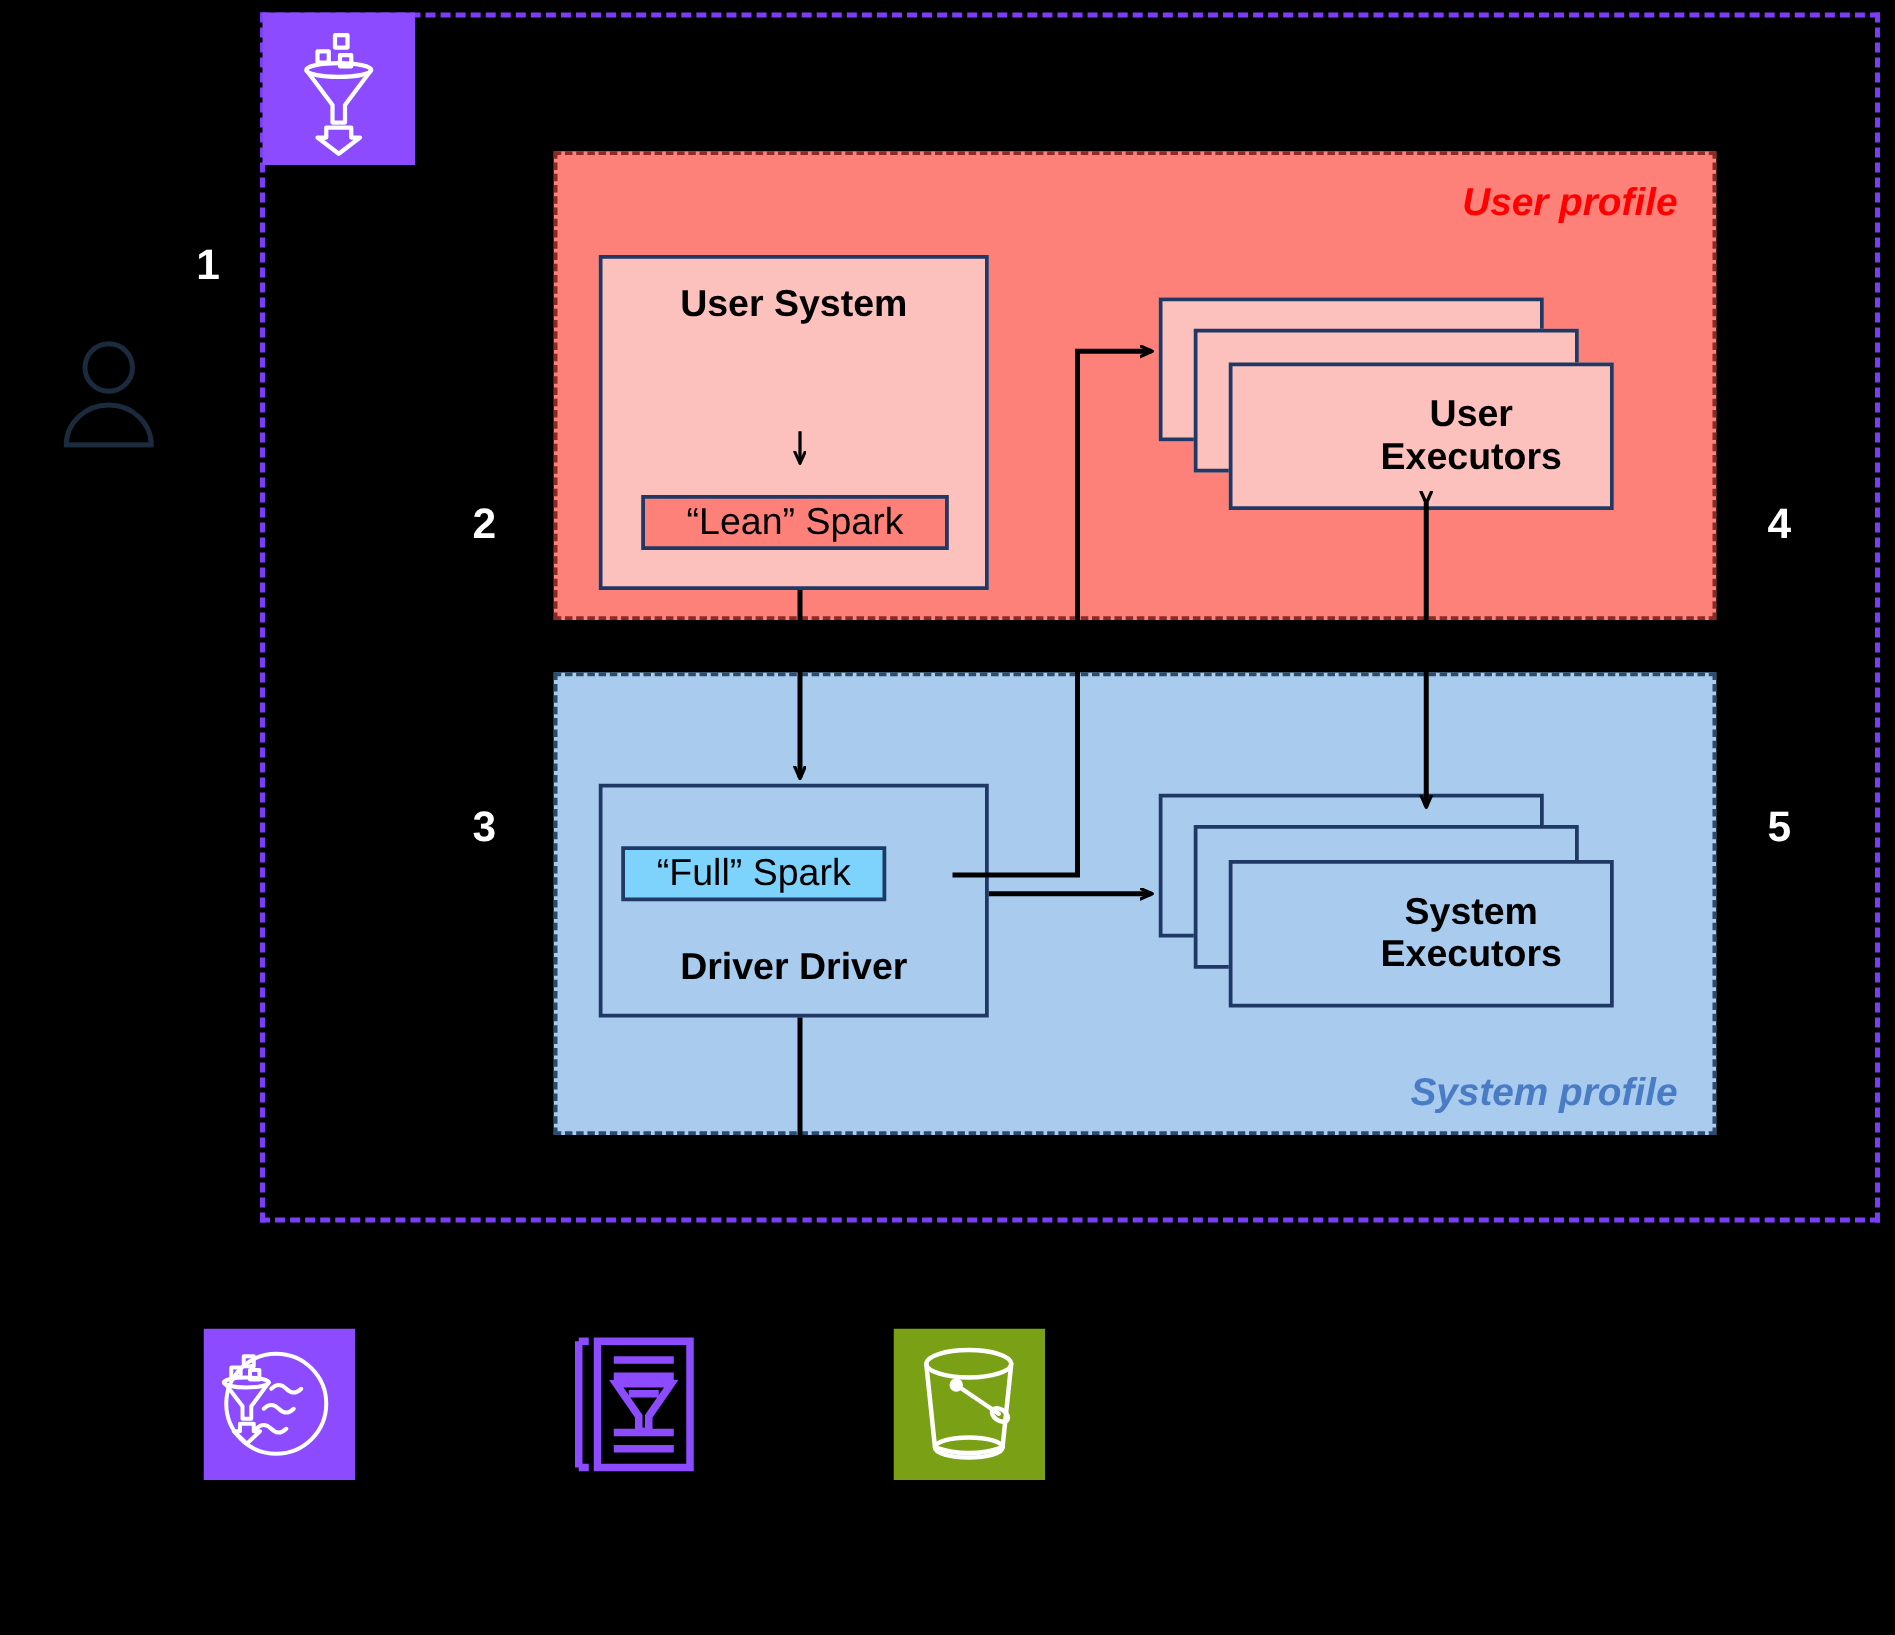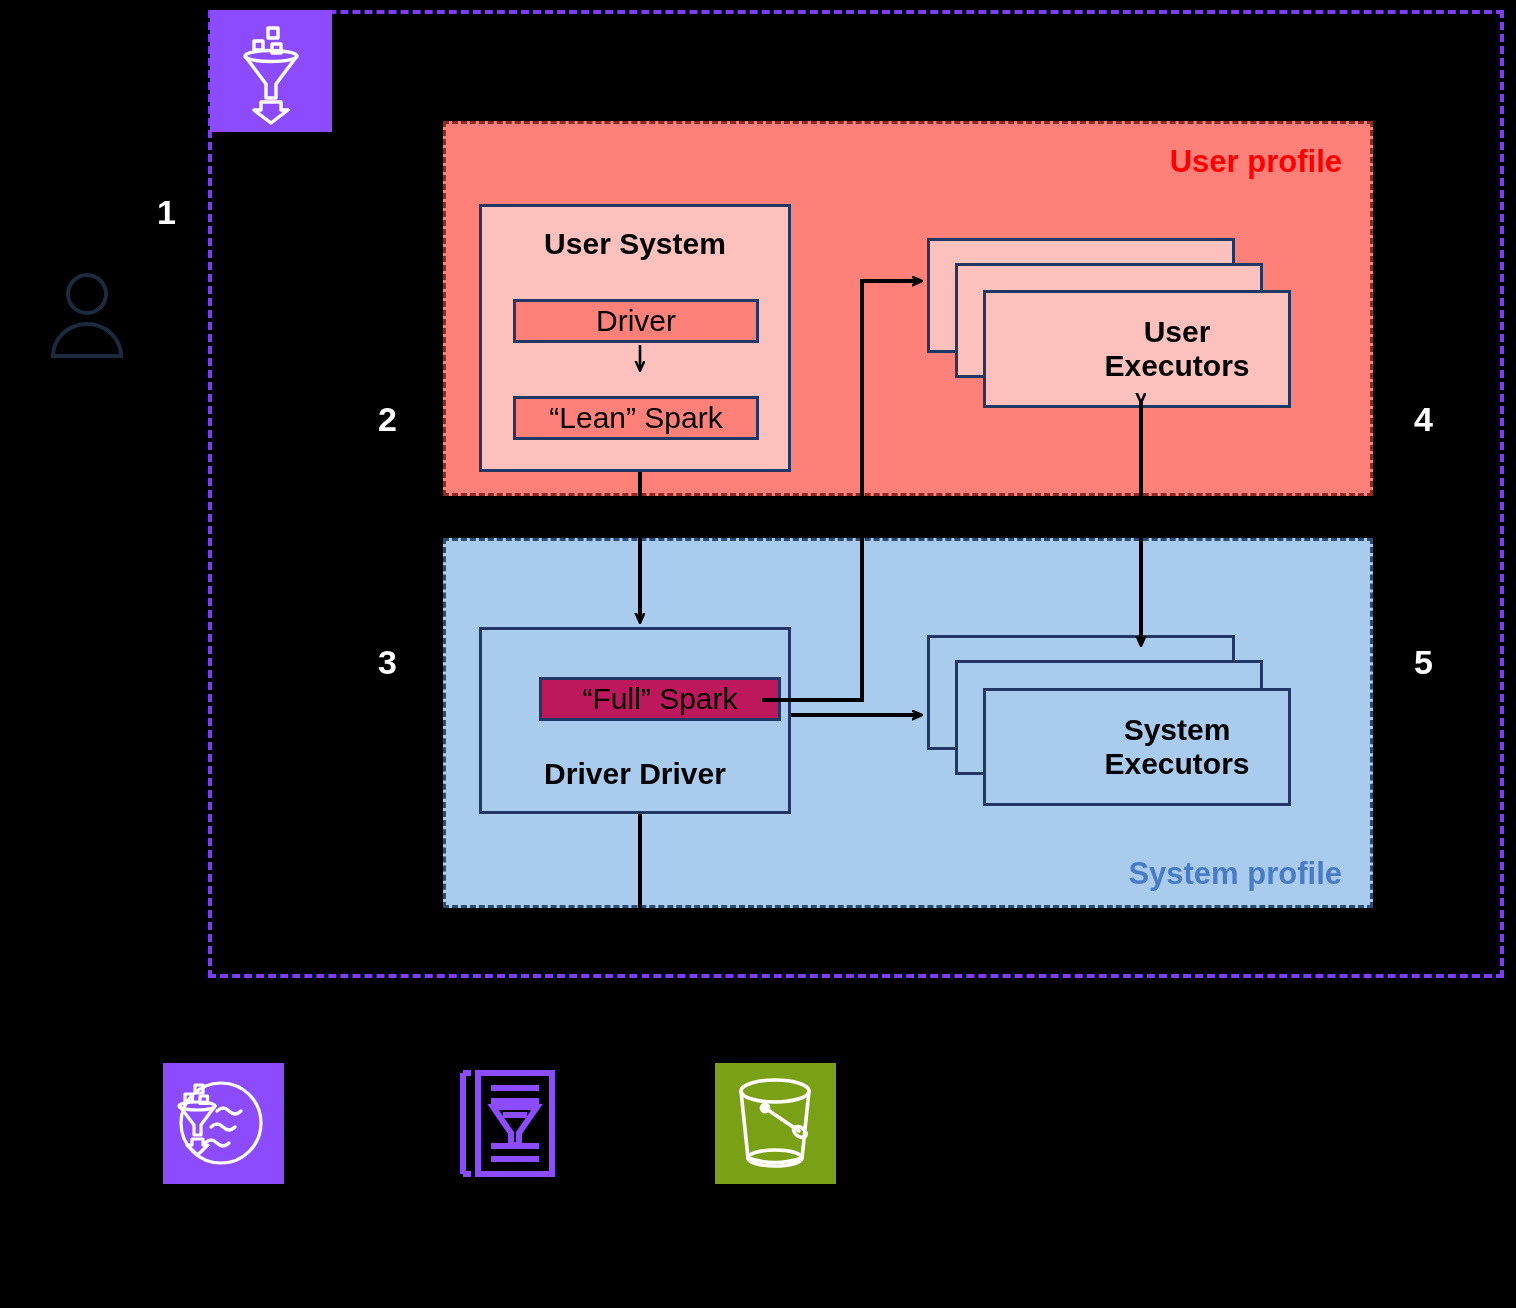--- a/index.html
+++ b/index.html
@@ -61,20 +61,21 @@
     width: 930px;
     height: 370px;
     background: #A8CBEE;
     border-color: #2B4B6F;
   }
   .zone-label {
     font-size: 31px;
     font-weight: bold;
     line-height: 1;
     white-space: nowrap;
+    font-style: italic;
   }
   .user-zone-label {
     color: #FF0000;
     right: 28px;
     top: 22px;
   }
   .system-zone-label {
     color: #4A7CC6;
     right: 28px;
     bottom: 16px;
@@ -133,25 +134,25 @@
   }
   .box-lean-spark {
     left: 513px;
     top: 374px;
     width: 246px;
     height: 44px;
     background: #FD8079;
     margin-top: 22px;
   }
   .box-full-spark {
-    left: 539px;
+    left: 497px;
     top: 677px;
-    width: 242px;
+    width: 212px;
     height: 44px;
-    background: #be185d;
+    background: #7dd3fc;
   }
 
   
   .exec-card {
     border: 3px solid #1F3864;
   }
   
   .uexec-back  { left: 927px; top: 238px; width: 308px; height: 115px; background: #FCC0BD; }
   .uexec-mid   { left: 955px; top: 263px; width: 308px; height: 115px; background: #FCC0BD; }
   .uexec-front { left: 983px; top: 290px; width: 308px; height: 118px; background: #FCC0BD; }
@@ -227,21 +228,20 @@
   <div class="abs step-num" style="left:1414px; top:402px;">4</div>
   <div class="abs step-num" style="left:1414px; top:645px;">5</div>
 
   <div class="abs profile-zone user-zone">
     <div class="abs zone-label user-zone-label">User profile</div>
   </div>
 
   <div class="abs driver-box user-driver">
     <div class="driver-title">User System</div>
   </div>
-  <div class="abs inner-box box-driver">Driver</div>
   <div class="abs inner-box box-lean-spark">“Lean” Spark</div>
 
   <div class="abs exec-card uexec-back"></div>
   <div class="abs exec-card uexec-mid"></div>
   <div class="abs exec-card uexec-front">
     <div class="exec-label"><span>User</span><br><span>Executors</span></div>
   </div>
 
   <div class="abs profile-zone system-zone">
     <div class="abs zone-label system-zone-label">System profile</div>

